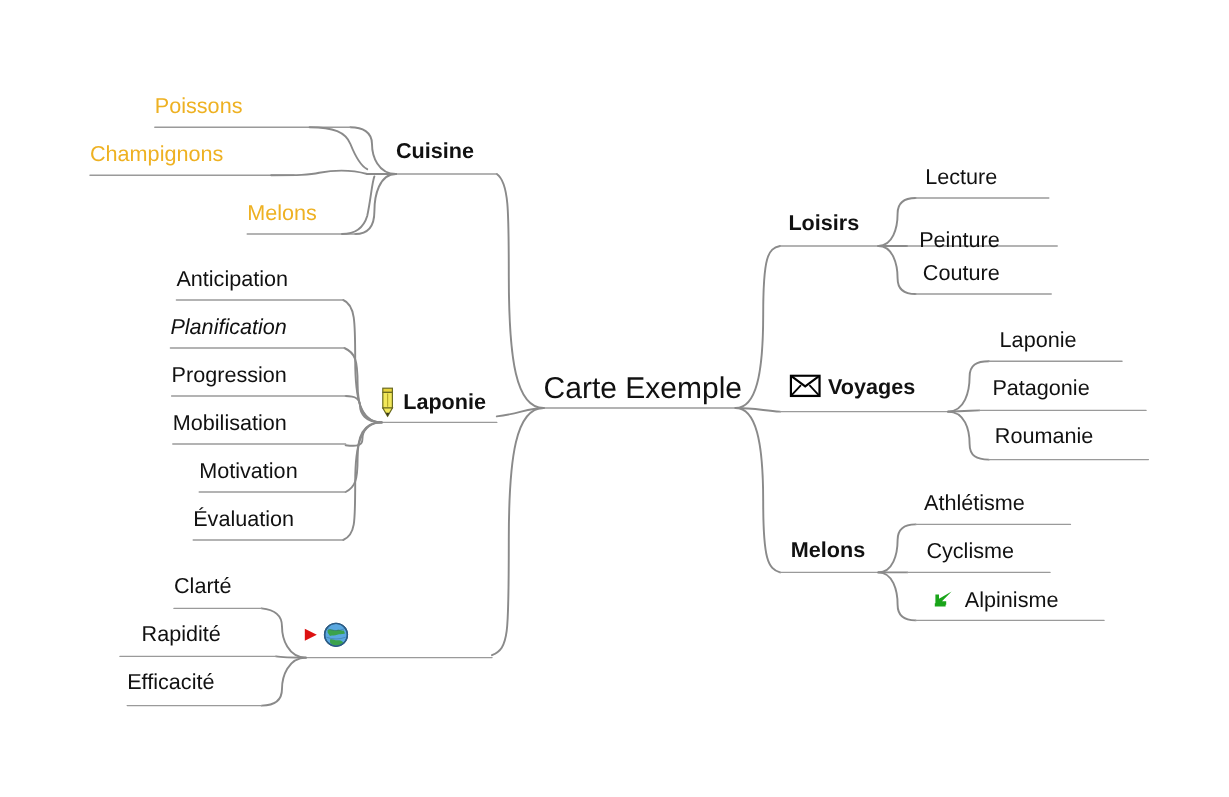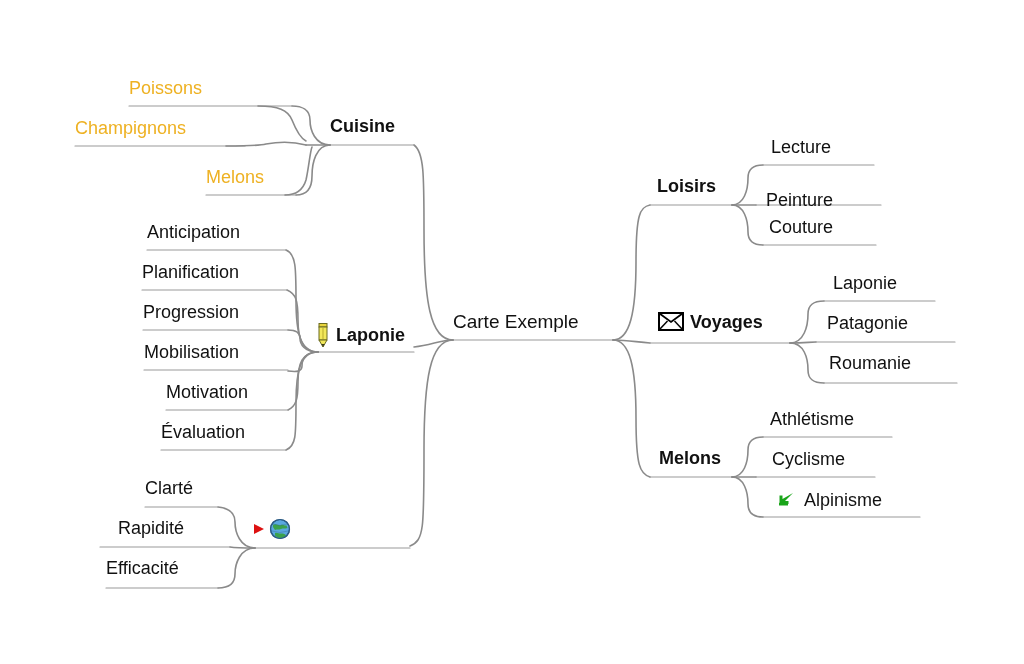--- a/index.html
+++ b/index.html
@@ -35,21 +35,21 @@
     display: inline-block;
   }
   .node .ico {
     display: inline-flex;
     align-items: center;
     justify-content: center;
     margin-right: 6px;
     flex: 0 0 auto;
   }
   
-  .sz-root   { font-size: 19px; }
+  .sz-root   { font-size: 25px; }
   .sz-main   { font-size: 18px; font-weight: bold; }
   .sz-leaf   { font-size: 18px; }
   .clr-orange { color: #eeb122; }
   .clr-black  { color: #111111; }
 </style>
 </head>
 <body>
 
 <div id="canvas">
 
@@ -164,21 +164,21 @@
         <polygon points="3,18 11,18 7,25" fill="#f2e85a" stroke="#6b6b20" stroke-width="1"></polygon>
         <polygon points="5.5,22 8.5,22 7,25" fill="#3a3a20"></polygon>
       </svg>
     </span>
     <span class="lbl">Laponie</span>
   </div>
 
   <div class="node sz-leaf clr-black" style="left:147px; top:223px;">
     <span class="lbl">Anticipation</span>
   </div>
-  <div class="node sz-leaf clr-black" style="left:142px; top:263px;">
+  <div class="node sz-leaf clr-black" style="left:142px; top:263px;font-style:italic;">
     <span class="lbl">Planification</span>
   </div>
   <div class="node sz-leaf clr-black" style="left:143px; top:303px;">
     <span class="lbl">Progression</span>
   </div>
   <div class="node sz-leaf clr-black" style="left:144px; top:343px;">
     <span class="lbl">Mobilisation</span>
   </div>
   <div class="node sz-leaf clr-black" style="left:166px; top:383px;">
     <span class="lbl">Motivation</span>

